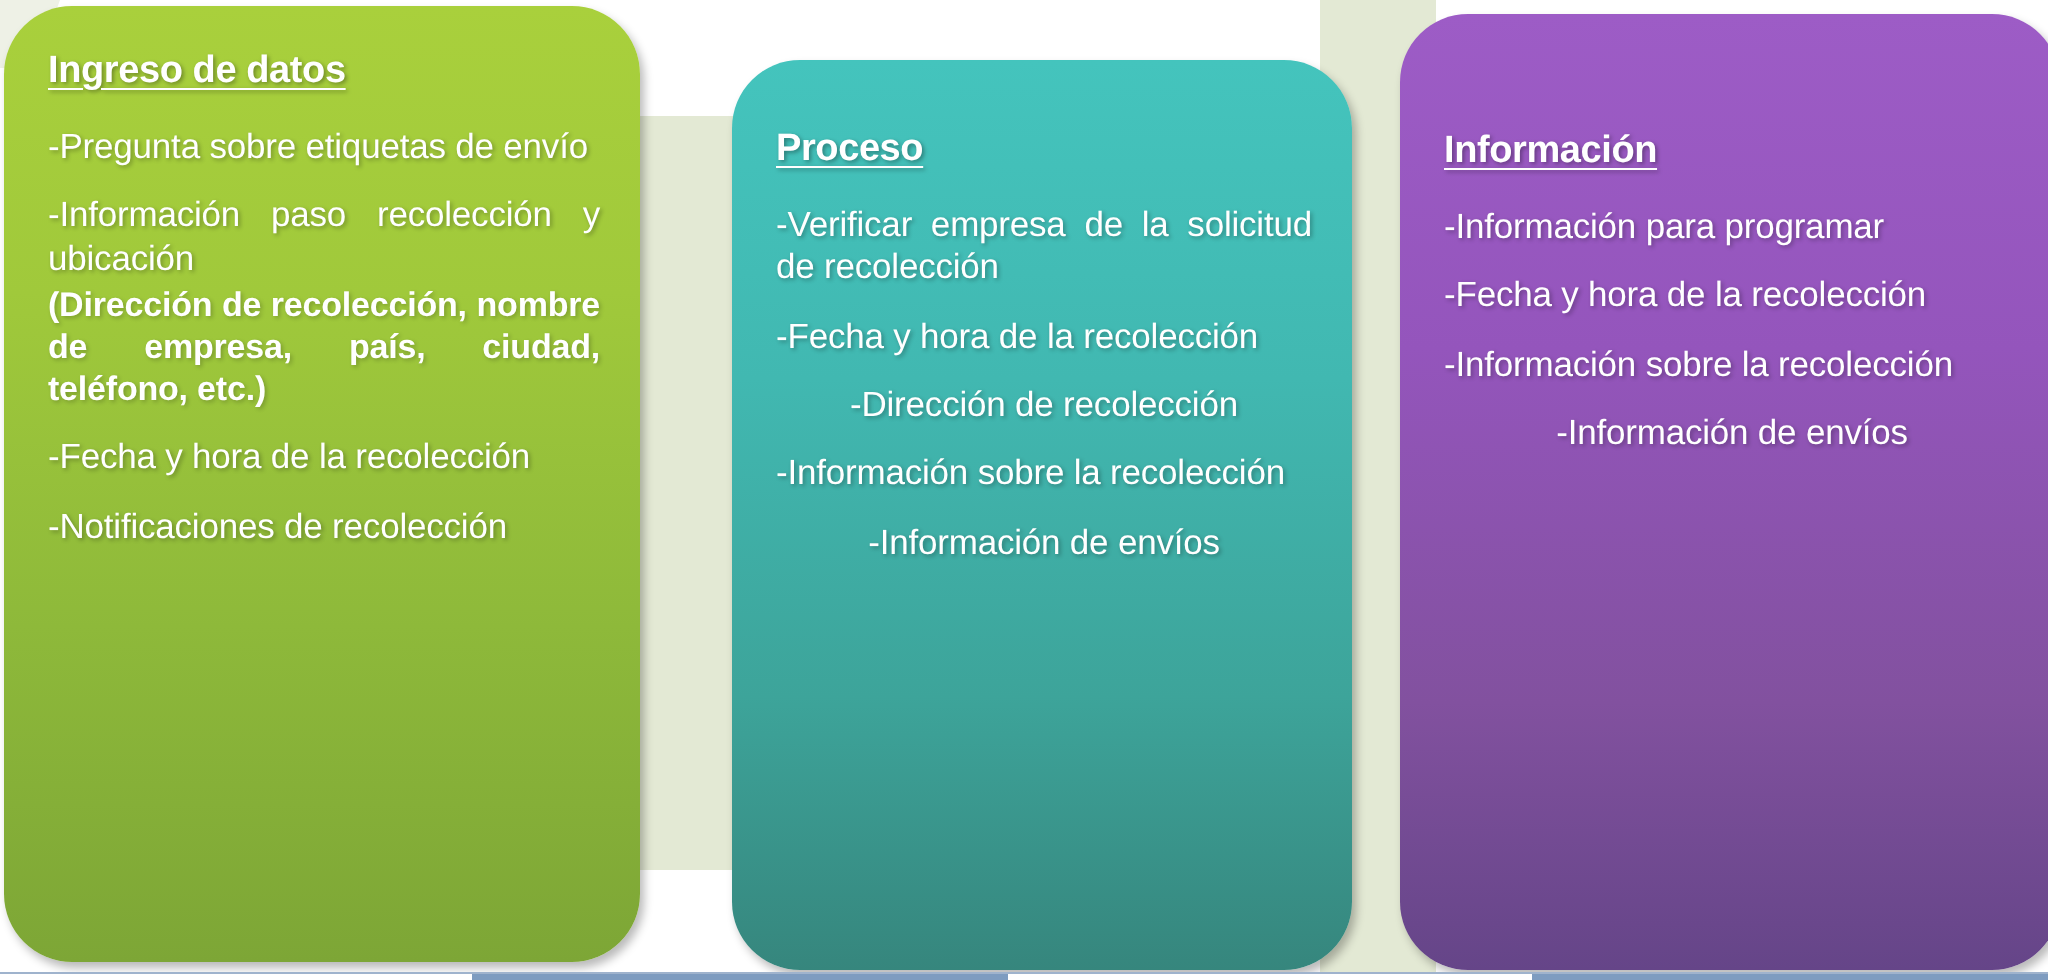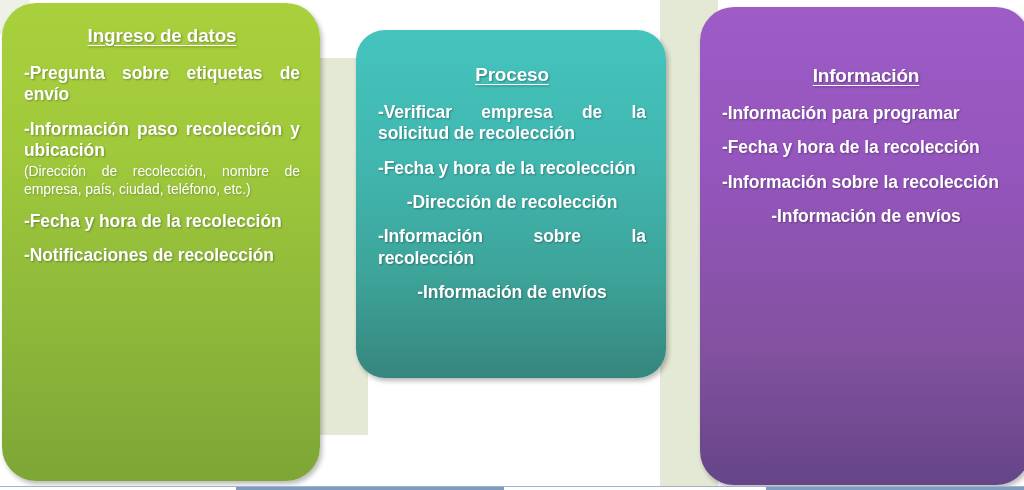--- a/index.html
+++ b/index.html
@@ -88,64 +88,63 @@
   }
 
   #card-ingreso {
     left: 2px;
     top: 3px;
     width: 318px;
     height: 478px;
     background: linear-gradient(180deg, #a9d03c 0%, #a0c93b 30%, #8eb93a 65%, #7da636 100%);
   }
   #card-proceso {
-    left: 356px;
+    left: 366px;
     top: 30px;
     width: 310px;
-    height: 348px;
+    height: 455px;
     background: linear-gradient(180deg, #44c4bd 0%, #41b8b1 35%, #3da49a 70%, #36867d 100%);
-    border-radius: 29px;
   }
   #card-informacion {
     left: 700px;
     top: 7px;
     width: 330px;
     height: 478px;
     background: linear-gradient(180deg, #9d5cc6 0%, #9455bc 35%, #82519f 72%, #654588 100%);
   }
 
   .card-title {
-    text-align: center;
+    text-align: left;
     font-weight: bold;
     font-size: 19px;
     text-decoration: underline;
     text-underline-offset: 3px;
     margin: 14px 0 16px 0;
     text-shadow: 1px 1px 2px rgba(0,0,0,0.35);
     letter-spacing: -0.2px;
   }
   #card-proceso .card-title { margin-top: 24px; }
   #card-informacion .card-title { margin-top: 48px; }
   #card-ingreso .card-title { margin-top: 12px; }
 
   .body-block {
     margin: 0 0 13px 0;
   }
   .line-bold {
-    font-weight: bold;
+    font-weight: normal;
     font-size: 17.5px;
     line-height: 1.22;
     text-align: justify;
     text-shadow: 1px 1px 2px rgba(0,0,0,0.30);
     letter-spacing: -0.1px;
   }
   .line-bold.nojustify { text-align: center; }
   .line-light {
-    font-weight: normal;
-    font-size: 14px;
+    font-weight: bold;
+    font-size: 17px;
     line-height: 1.24;
     text-align: justify;
     text-shadow: 1px 1px 2px rgba(0,0,0,0.22);
     letter-spacing: -0.1px;
   }
   .tight { margin-bottom: 2px; }
 </style>
 </head>
 <body>
 

